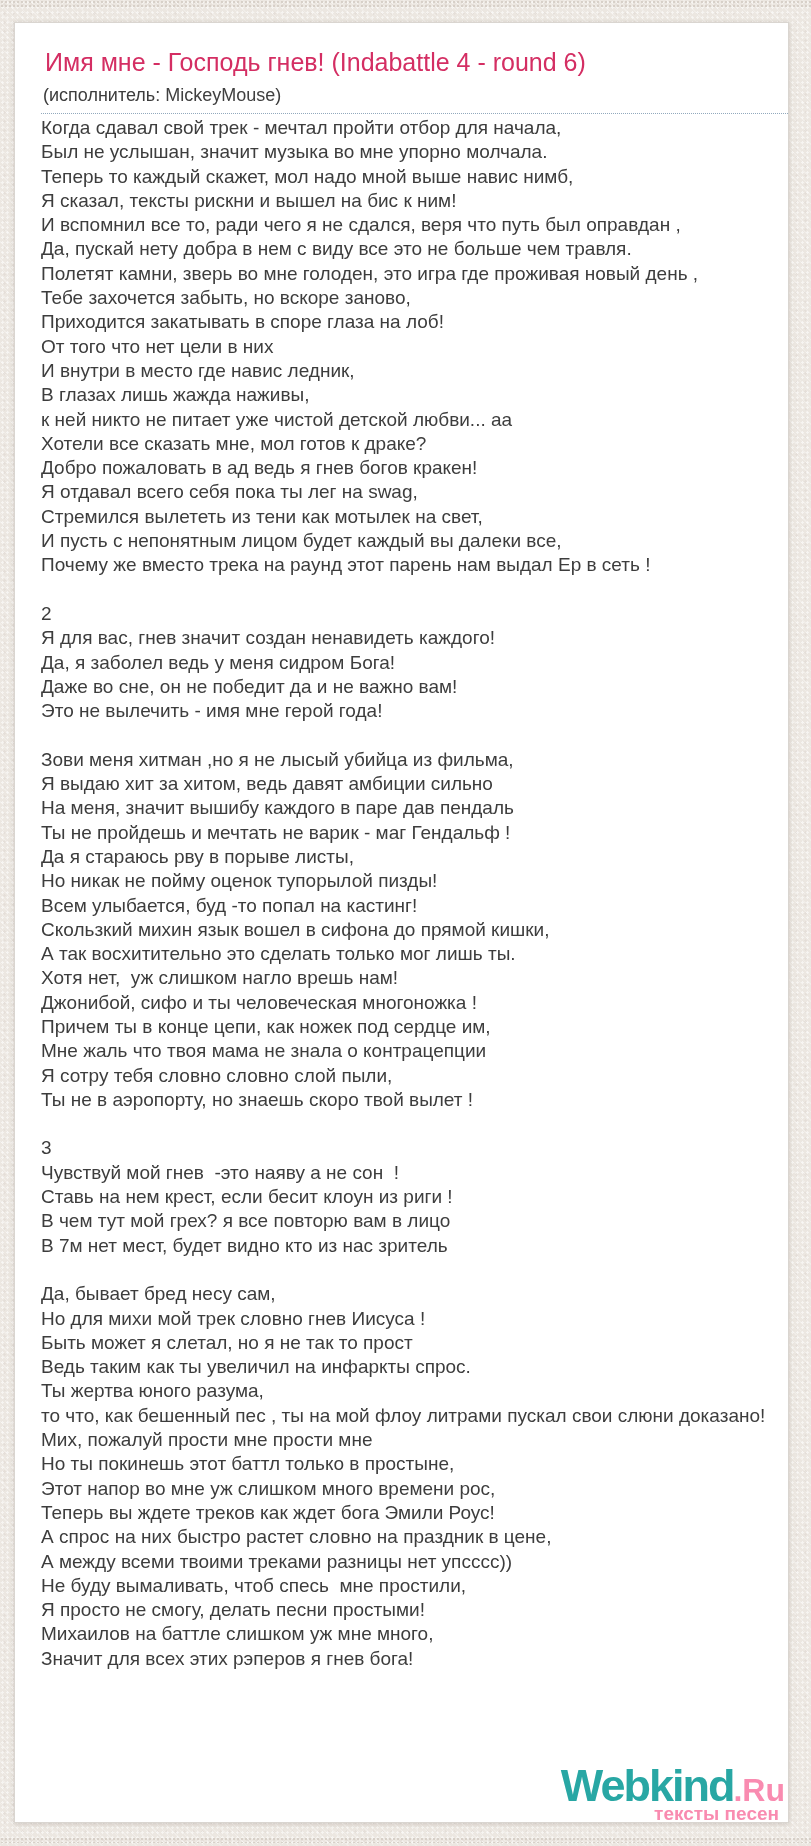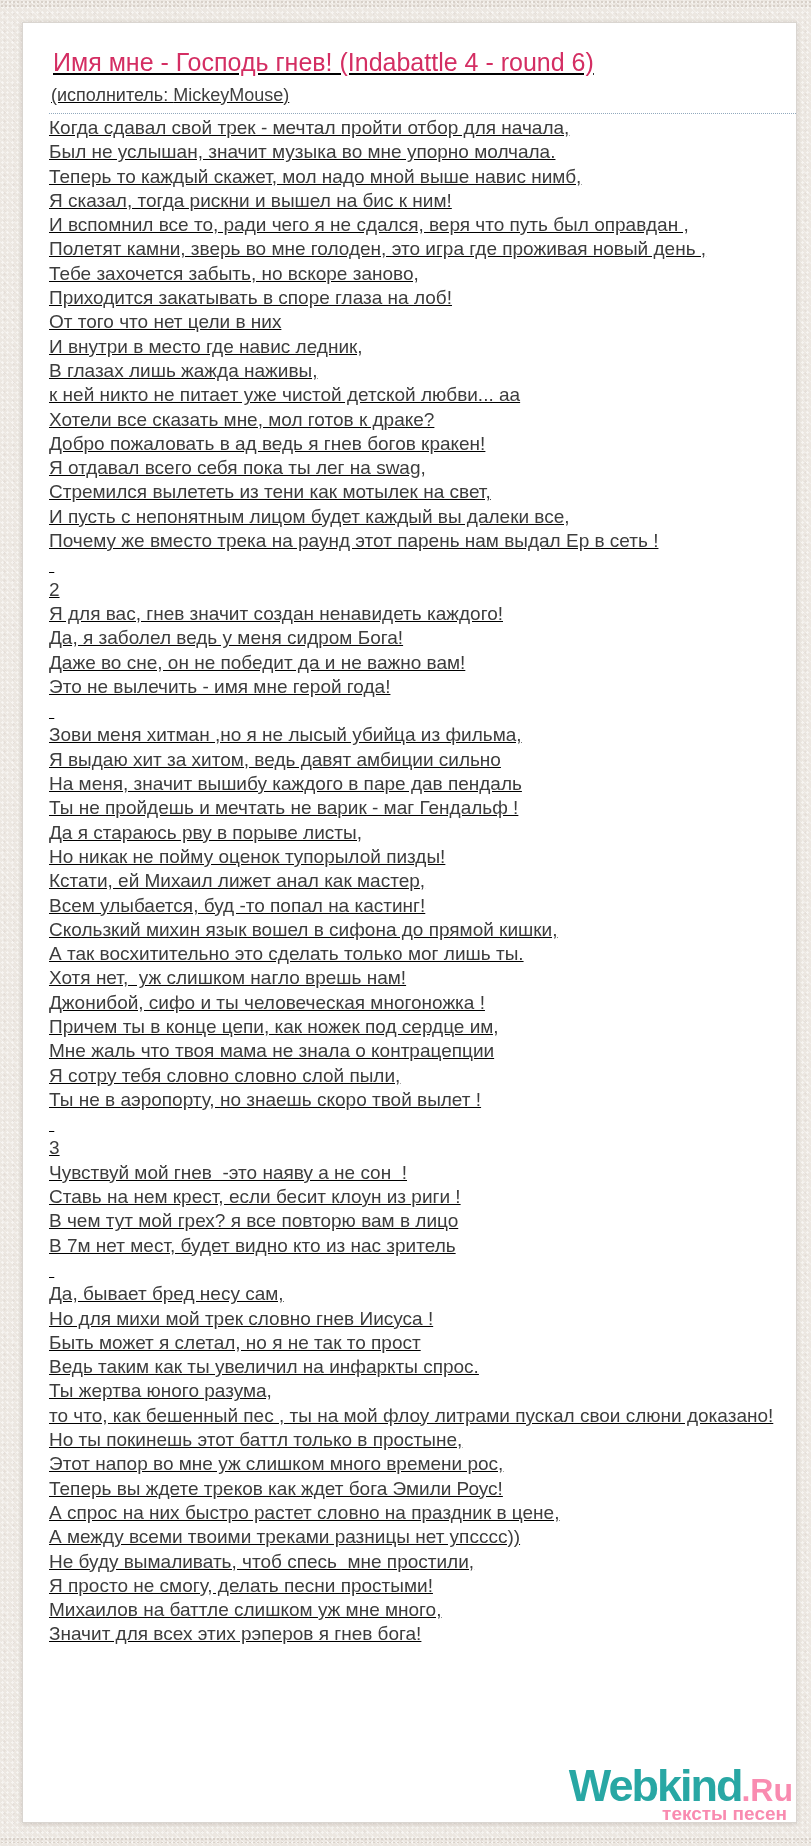--- a/index.html
+++ b/index.html
@@ -22,28 +22,27 @@
   .edge-deco {
     position: absolute; left: 0; width: 811px; height: 7px;
     background-image: radial-gradient(#d5cdc5 1px, transparent 1.3px);
     background-size: 4px 4px;
     opacity: 0.9;
   }
   .edge-top { top: 0; }
   .edge-bottom { bottom: 3px; height: 6px; }
   .card {
     position: absolute;
-    left: 22px; top: 22px;
+    left: 14px; top: 22px;
     width: 775px; height: 1801px;
     background: #ffffff;
     border: 1px solid #d9d5d0;
     box-shadow: 0 1px 5px rgba(110,100,90,0.25);
     box-sizing: border-box;
     overflow: visible;
-    text-decoration: underline;
   }
   .title {
     margin: 24px 10px 0 30px;
     font-size: 25px;
     font-weight: 400;
     color: #d42e63;
     line-height: 30px;
     white-space: nowrap;
   }
   .artist-line {
@@ -108,22 +107,23 @@
     <h1 class="title">Имя мне - Господь гнев! (Indabattle 4 - round 6)</h1>
 
     <div class="artist-line"><span>(исполнитель: </span><a class="artist-link">MickeyMouse</a><span>)</span></div>
 
     <div class="sep"></div>
 
     <div class="lyrics">
         <div class="lyric-line"><span class="line-text">Когда сдавал свой трек - мечтал пройти отбор для начала,</span></div>
         <div class="lyric-line"><span class="line-text">Был не услышан, значит музыка во мне упорно молчала.</span></div>
         <div class="lyric-line"><span class="line-text">Теперь то каждый скажет, мол надо мной выше навис нимб,</span></div>
-        <div class="lyric-line"><span class="line-text">Я сказал, тогда рискни и вышел на бис к ним!</span></div>
+        <div class="lyric-line"><span class="line-text">Я сказал, тексты рискни и вышел на бис к ним!</span></div>
         <div class="lyric-line"><span class="line-text">И вспомнил все то, ради чего я не сдался, веря что путь был оправдан ,</span></div>
+        <div class="lyric-line"><span class="line-text">Да, пускай нету добра в нем с виду все это не больше чем травля.</span></div>
         <div class="lyric-line"><span class="line-text">Полетят камни, зверь во мне голоден, это игра где проживая новый день ,</span></div>
         <div class="lyric-line"><span class="line-text">Тебе захочется забыть, но вскоре заново,</span></div>
         <div class="lyric-line"><span class="line-text">Приходится закатывать в споре глаза на лоб!</span></div>
         <div class="lyric-line"><span class="line-text">От того что нет цели в них</span></div>
         <div class="lyric-line"><span class="line-text">И внутри в место где навис ледник,</span></div>
         <div class="lyric-line"><span class="line-text">В глазах лишь жажда наживы,</span></div>
         <div class="lyric-line"><span class="line-text">к ней никто не питает уже чистой детской любви... аа</span></div>
         <div class="lyric-line"><span class="line-text">Хотели все сказать мне, мол готов к драке?</span></div>
         <div class="lyric-line"><span class="line-text">Добро пожаловать в ад ведь я гнев богов кракен!</span></div>
         <div class="lyric-line"><span class="line-text">Я отдавал всего себя пока ты лег на swag,</span></div>
@@ -136,21 +136,20 @@
         <div class="lyric-line"><span class="line-text">Да, я заболел ведь у меня сидром Бога!</span></div>
         <div class="lyric-line"><span class="line-text">Даже во сне, он не победит да и не важно вам!</span></div>
         <div class="lyric-line"><span class="line-text">Это не вылечить - имя мне герой года!</span></div>
         <div class="lyric-line"><span class="line-text">&nbsp;</span></div>
         <div class="lyric-line"><span class="line-text">Зови меня хитман ,но я не лысый убийца из фильма,</span></div>
         <div class="lyric-line"><span class="line-text">Я выдаю хит за хитом, ведь давят амбиции сильно</span></div>
         <div class="lyric-line"><span class="line-text">На меня, значит вышибу каждого в паре дав пендаль</span></div>
         <div class="lyric-line"><span class="line-text">Ты не пройдешь и мечтать не варик - маг Гендальф !</span></div>
         <div class="lyric-line"><span class="line-text">Да я стараюсь рву в порыве листы,</span></div>
         <div class="lyric-line"><span class="line-text">Но никак не пойму оценок тупорылой пизды!</span></div>
-        <div class="lyric-line"><span class="line-text">Кстати, ей Михаил лижет анал как мастер,</span></div>
         <div class="lyric-line"><span class="line-text">Всем улыбается, буд -то попал на кастинг!</span></div>
         <div class="lyric-line"><span class="line-text">Скользкий михин язык вошел в сифона до прямой кишки,</span></div>
         <div class="lyric-line"><span class="line-text">А так восхитительно это сделать только мог лишь ты.</span></div>
         <div class="lyric-line"><span class="line-text">Хотя нет,  уж слишком нагло врешь нам!</span></div>
         <div class="lyric-line"><span class="line-text">Джонибой, сифо и ты человеческая многоножка !</span></div>
         <div class="lyric-line"><span class="line-text">Причем ты в конце цепи, как ножек под сердце им,</span></div>
         <div class="lyric-line"><span class="line-text">Мне жаль что твоя мама не знала о контрацепции</span></div>
         <div class="lyric-line"><span class="line-text">Я сотру тебя словно словно слой пыли,</span></div>
         <div class="lyric-line"><span class="line-text">Ты не в аэропорту, но знаешь скоро твой вылет !</span></div>
         <div class="lyric-line"><span class="line-text">&nbsp;</span></div>
@@ -159,20 +158,21 @@
         <div class="lyric-line"><span class="line-text">Ставь на нем крест, если бесит клоун из риги !</span></div>
         <div class="lyric-line"><span class="line-text">В чем тут мой грех? я все повторю вам в лицо</span></div>
         <div class="lyric-line"><span class="line-text">В 7м нет мест, будет видно кто из нас зритель</span></div>
         <div class="lyric-line"><span class="line-text">&nbsp;</span></div>
         <div class="lyric-line"><span class="line-text">Да, бывает бред несу сам,</span></div>
         <div class="lyric-line"><span class="line-text">Но для михи мой трек словно гнев Иисуса !</span></div>
         <div class="lyric-line"><span class="line-text">Быть может я слетал, но я не так то прост</span></div>
         <div class="lyric-line"><span class="line-text">Ведь таким как ты увеличил на инфаркты спрос.</span></div>
         <div class="lyric-line"><span class="line-text">Ты жертва юного разума,</span></div>
         <div class="lyric-line"><span class="line-text">то что, как бешенный пес , ты на мой флоу литрами пускал свои слюни доказано!</span></div>
+        <div class="lyric-line"><span class="line-text">Мих, пожалуй прости мне прости мне</span></div>
         <div class="lyric-line"><span class="line-text">Но ты покинешь этот баттл только в простыне,</span></div>
         <div class="lyric-line"><span class="line-text">Этот напор во мне уж слишком много времени рос,</span></div>
         <div class="lyric-line"><span class="line-text">Теперь вы ждете треков как ждет бога Эмили Роус!</span></div>
         <div class="lyric-line"><span class="line-text">А спрос на них быстро растет словно на праздник в цене,</span></div>
         <div class="lyric-line"><span class="line-text">А между всеми твоими треками разницы нет упсссс))</span></div>
         <div class="lyric-line"><span class="line-text">Не буду вымаливать, чтоб спесь  мне простили,</span></div>
         <div class="lyric-line"><span class="line-text">Я просто не смогу, делать песни простыми!</span></div>
         <div class="lyric-line"><span class="line-text">Михаилов на баттле слишком уж мне много,</span></div>
         <div class="lyric-line"><span class="line-text">Значит для всех этих рэперов я гнев бога!</span></div>
       </div>

